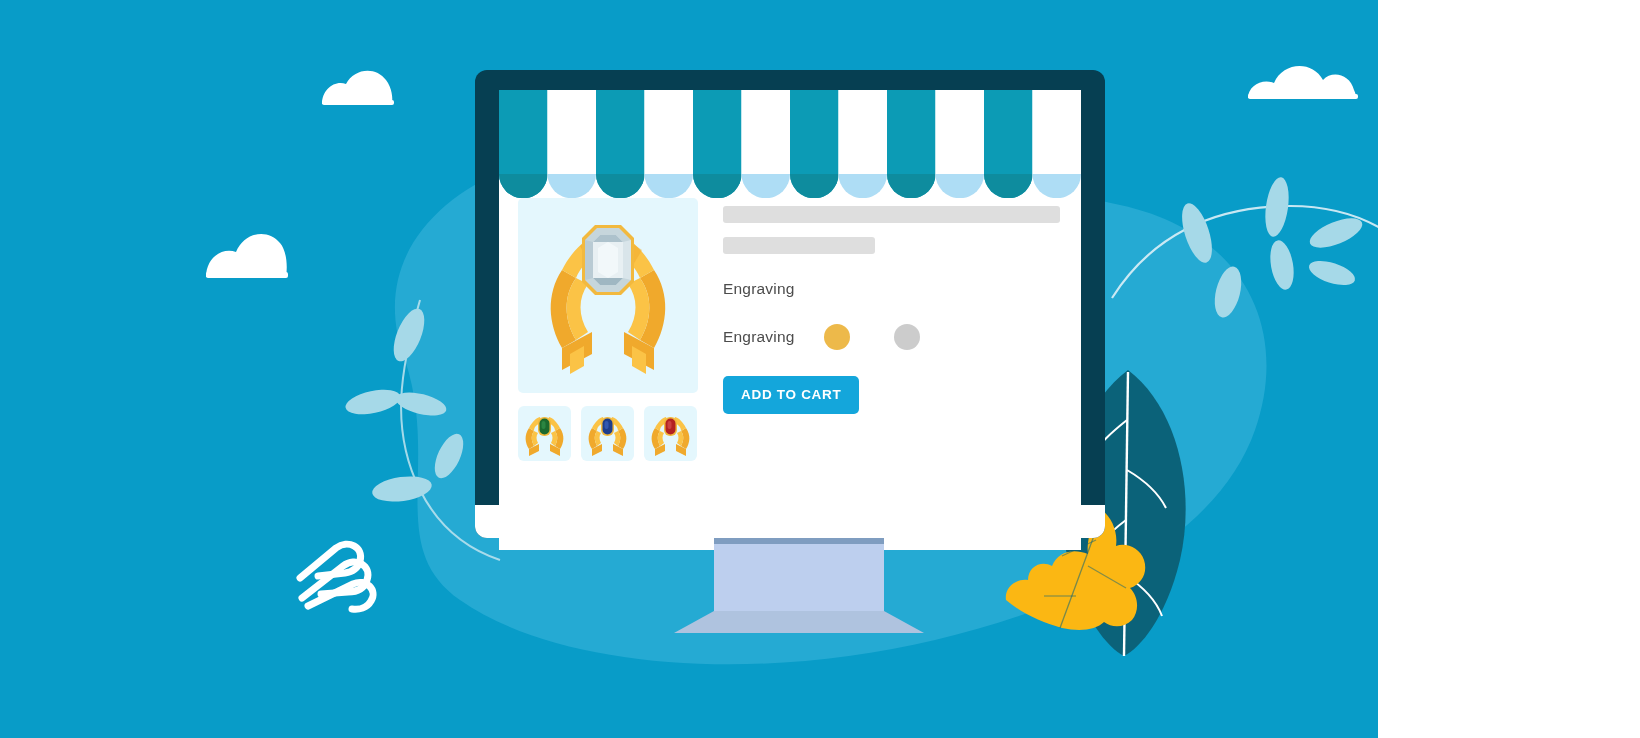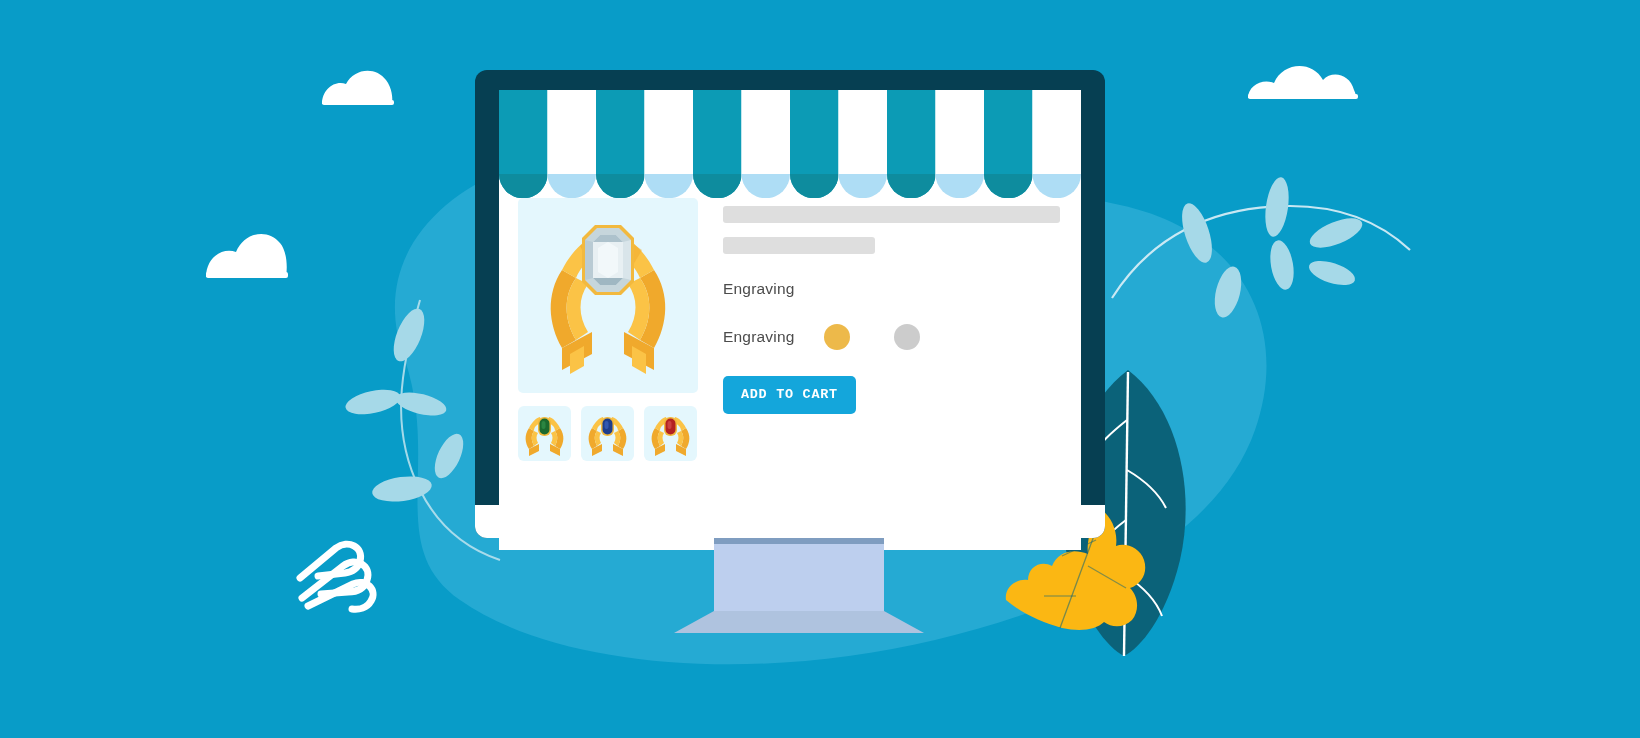--- a/index.html
+++ b/index.html
@@ -2,25 +2,26 @@
 <html><head>
 <meta charset="utf-8">
 <style>
   html, body {
     margin: 0;
     padding: 0;
     background: #ffffff;
   }
   #scene {
     position: relative;
-    width: 1640px;
+    width: 1368px;
     height: 738px;
     overflow: hidden;
     background: #089CC8;
     font-family: "Liberation Sans", sans-serif;
+    padding-left: 10px;
   }
 
   
   .bg-svg {
     position: absolute;
     inset: 0;
     width: 1640px;
     height: 738px;
     display: block;
   }
@@ -154,21 +155,21 @@
     display: inline-block;
     background: #14A6DB;
     color: #ffffff;
     font-size: 13.5px;
     font-weight: bold;
     letter-spacing: 0.7px;
     padding: 11px 18px 12px 18px;
     border-radius: 5px;
     border: none;
     cursor: pointer;
-    font-family: Liberation Mono, monospace;
+    font-family: Liberation Sans, sans-serif;
   }
 
   
   .stand-neck {
     position: absolute;
     left: 714px;
     top: 538px;
     width: 170px;
     height: 80px;
     background: #BDCFEE;

